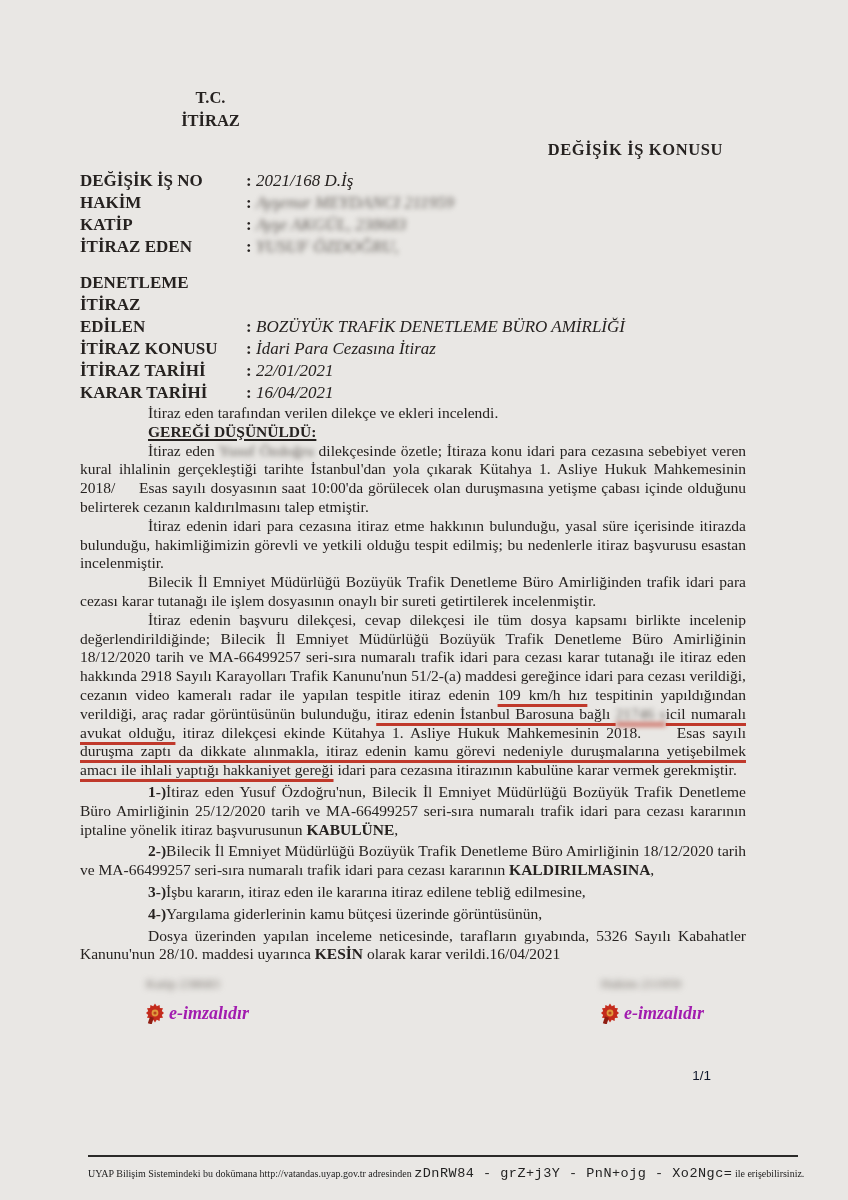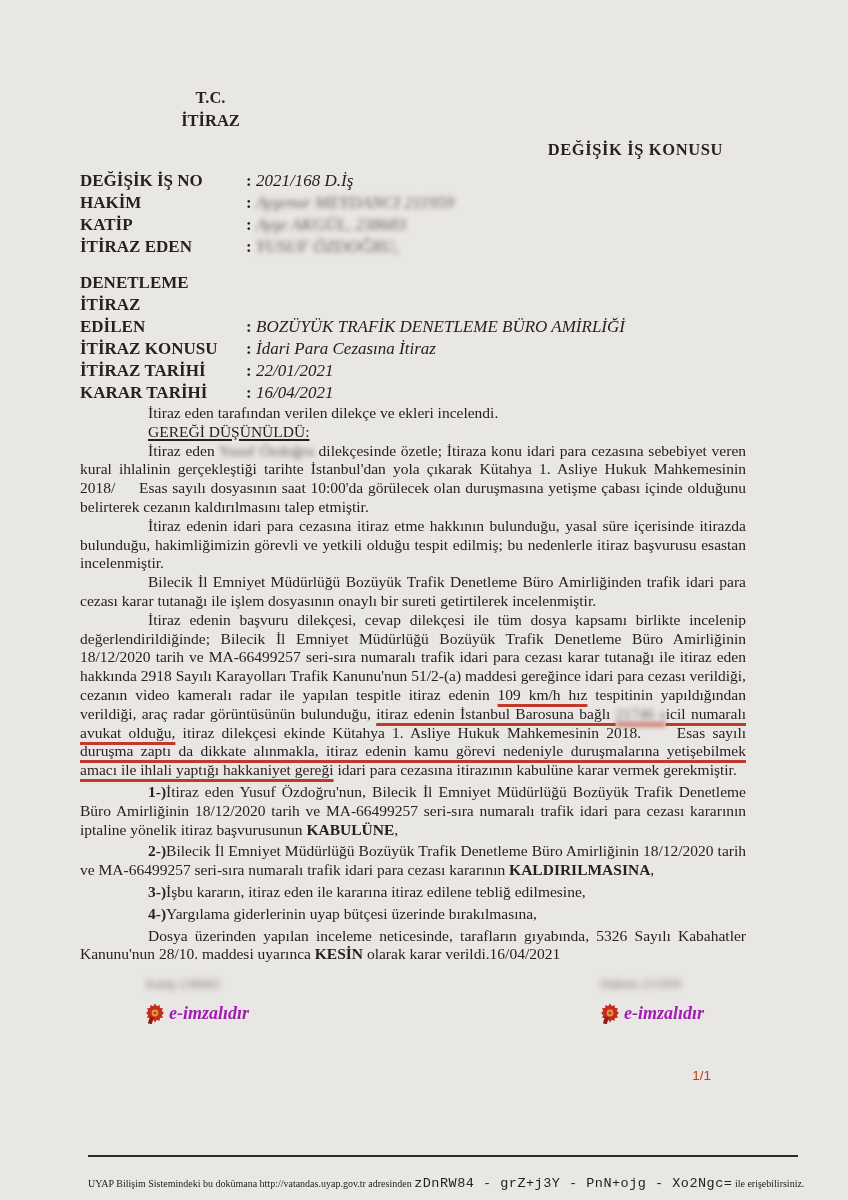--- a/index.html
+++ b/index.html
@@ -18,43 +18,43 @@
   
   .meta{font-size:17px;line-height:22px;}
   .mrow{display:flex;}
   .mlabel{font-weight:bold;width:166px;flex:none;}
   .mcolon{font-weight:bold;width:10px;flex:none;}
   .mval{white-space:nowrap;font-style:italic;}
   .gap14{height:14px;}
   
   .para{margin:0;text-align:justify;text-indent:68px;font-size:15.5px;line-height:18.8px;}
   .intro{}
-  .h{font-weight:normal;text-decoration:underline;text-decoration-thickness:1.5px;text-underline-offset:2px;}
+  .h{font-weight:bold;text-decoration:underline;text-decoration-thickness:1.5px;text-underline-offset:2px;}
   .redline{
     text-decoration:underline;
     text-decoration-color:#c0392b;
     text-decoration-thickness:2.5px;
     text-underline-offset:3.5px;
   }
   .blur{filter:blur(2.5px);color:#6a6560;}
   .blur-strong{filter:blur(3px);color:#77716b;}
   .bold{font-weight:bold;}
   .num{font-weight:bold;}
   .hitem{margin-top:3px;}
   
   .sigrow{display:flex;justify-content:space-between;margin:12px 42px 0 66px;}
   .sigblock{text-align:left;}
   .signame{font-size:13.5px;line-height:16px;}
   .esign{display:flex;align-items:center;margin-top:11px;}
   .esign-text{color:#a21caf;font-weight:bold;font-style:italic;font-size:18px;margin-left:5px;}
   .seal{width:18px;height:21px;flex:none;}
   
-  .pagenum{position:absolute;right:113px;top:1068px;font-family:"Liberation Sans",sans-serif;font-size:13.5px;color:#c2410c;}
+  .pagenum{position:absolute;right:113px;top:1068px;font-family:"Liberation Sans",sans-serif;font-size:13.5px;color:#0f172a;}
   
-  .footer{position:absolute;left:88px;right:26px;top:1155px;border-top:2.5px solid #2b2a28;padding-top:16px;white-space:nowrap;}
+  .footer{position:absolute;left:88px;right:26px;top:1155px;border-top:2.5px solid #2b2a28;padding-top:6px;white-space:nowrap;}
   .f-small{font-size:10px;color:#222;}
   .f-code{font-family:"Liberation Mono", monospace;font-size:13.5px;letter-spacing:.5px;color:#222;}
 </style>
 </head>
 <body>
 
 <div class="doc">
 
   <div class="court-block">
     <div>T.C.</div>
@@ -118,27 +118,27 @@
 
   <p class="para"><span>İtiraz eden </span><span class="blur">Yusuf Özdoğru</span><span> dilekçesinde özetle; İtiraza konu idari para cezasına sebebiyet veren kural ihlalinin gerçekleştiği tarihte İstanbul'dan yola çıkarak Kütahya 1. Asliye Hukuk Mahkemesinin 2018/&nbsp;&nbsp;&nbsp;&nbsp; Esas sayılı dosyasının saat 10:00'da görülecek olan duruşmasına yetişme çabası içinde olduğunu belirterek cezanın kaldırılmasını talep etmiştir.</span></p>
 
   <p class="para">İtiraz edenin idari para cezasına itiraz etme hakkının bulunduğu, yasal süre içerisinde itirazda bulunduğu, hakimliğimizin görevli ve yetkili olduğu tespit edilmiş; bu nedenlerle itiraz başvurusu esastan incelenmiştir.</p>
 
   <p class="para">Bilecik İl Emniyet Müdürlüğü Bozüyük Trafik Denetleme Büro Amirliğinden trafik idari para cezası karar tutanağı ile işlem dosyasının onaylı bir sureti getirtilerek incelenmiştir.</p>
 
   <p class="para"><span>İtiraz edenin başvuru dilekçesi, cevap dilekçesi ile tüm dosya kapsamı birlikte incelenip değerlendirildiğinde; Bilecik İl Emniyet Müdürlüğü Bozüyük Trafik Denetleme Büro Amirliğinin 18/12/2020 tarih ve MA-66499257 seri-sıra numaralı trafik idari para cezası karar tutanağı ile itiraz eden hakkında 2918 Sayılı Karayolları Trafik Kanunu'nun 51/2-(a) maddesi gereğince idari para cezası verildiği, cezanın video kameralı radar ile yapılan tespitle itiraz edenin </span><span class="redline">109 km/h hız</span><span> tespitinin yapıldığından verildiği, araç radar görüntüsünün bulunduğu, </span><span class="redline">itiraz edenin İstanbul Barosuna bağlı </span><span class="redline blur">21746 s</span><span class="redline">icil numaralı avukat olduğu,</span><span> itiraz dilekçesi ekinde Kütahya 1. Asliye Hukuk Mahkemesinin 2018.&nbsp;&nbsp;&nbsp;&nbsp; Esas sayılı </span><span class="redline">duruşma zaptı da dikkate alınmakla, itiraz edenin kamu görevi nedeniyle duruşmalarına yetişebilmek amacı ile ihlali yaptığı hakkaniyet gereği</span><span> idari para cezasına itirazının kabulüne karar vermek gerekmiştir.</span></p>
 
 
-  <p class="para hitem"><span class="num">1-)</span><span>İtiraz eden Yusuf Özdoğru'nun, Bilecik İl Emniyet Müdürlüğü Bozüyük Trafik Denetleme Büro Amirliğinin 18/12/2020 tarih ve MA-66499257 seri-sıra numaralı trafik idari para cezası kararının iptaline yönelik itiraz başvurusunun </span><span class="bold">KABULÜNE</span><span>,</span></p>
+  <p class="para hitem"><span class="num">1-)</span><span>İtiraz eden Yusuf Özdoğru'nun, Bilecik İl Emniyet Müdürlüğü Bozüyük Trafik Denetleme Büro Amirliğinin 25/12/2020 tarih ve MA-66499257 seri-sıra numaralı trafik idari para cezası kararının iptaline yönelik itiraz başvurusunun </span><span class="bold">KABULÜNE</span><span>,</span></p>
 
   <p class="para hitem"><span class="num">2-)</span><span>Bilecik İl Emniyet Müdürlüğü Bozüyük Trafik Denetleme Büro Amirliğinin 18/12/2020 tarih ve MA-66499257 seri-sıra numaralı trafik idari para cezası kararının </span><span class="bold">KALDIRILMASINA</span><span>,</span></p>
 
   <p class="para hitem"><span class="num">3-)</span><span>İşbu kararın, itiraz eden ile kararına itiraz edilene tebliğ edilmesine,</span></p>
 
-  <p class="para hitem"><span class="num">4-)</span><span>Yargılama giderlerinin uyap bütçesi üzerinde bırakılmasına,</span></p>
+  <p class="para hitem"><span class="num">4-)</span><span>Yargılama giderlerinin kamu bütçesi üzerinde görüntüsünün,</span></p>
 
   <p class="para hitem"><span>Dosya üzerinden yapılan inceleme neticesinde, tarafların gıyabında, 5326 Sayılı Kabahatler Kanunu'nun 28/10. maddesi uyarınca </span><span class="bold">KESİN</span><span> olarak karar verildi.16/04/2021</span></p>
 
   <div class="sigrow">
     <div class="sigblock">
       <div class="signame blur-strong">Katip 238683</div>
       <div class="esign">
         <svg class="seal" viewBox="0 0 18 21">
           <polygon fill="#c42b1c" points="9,0.5 10.8,3.2 13.6,1.9 13.9,5 17,5.2 15.8,8 18,10 15.8,12 17,14.8 13.9,15 13.6,18.1 10.8,16.8 9,19.5 7.2,16.8 4.4,18.1 4.1,15 1,14.8 2.2,12 0,10 2.2,8 1,5.2 4.1,5 4.4,1.9 7.2,3.2"></polygon>
           <rect x="3" y="14" width="4" height="7" fill="#8f1d12" transform="rotate(18 5 17)"></rect>

